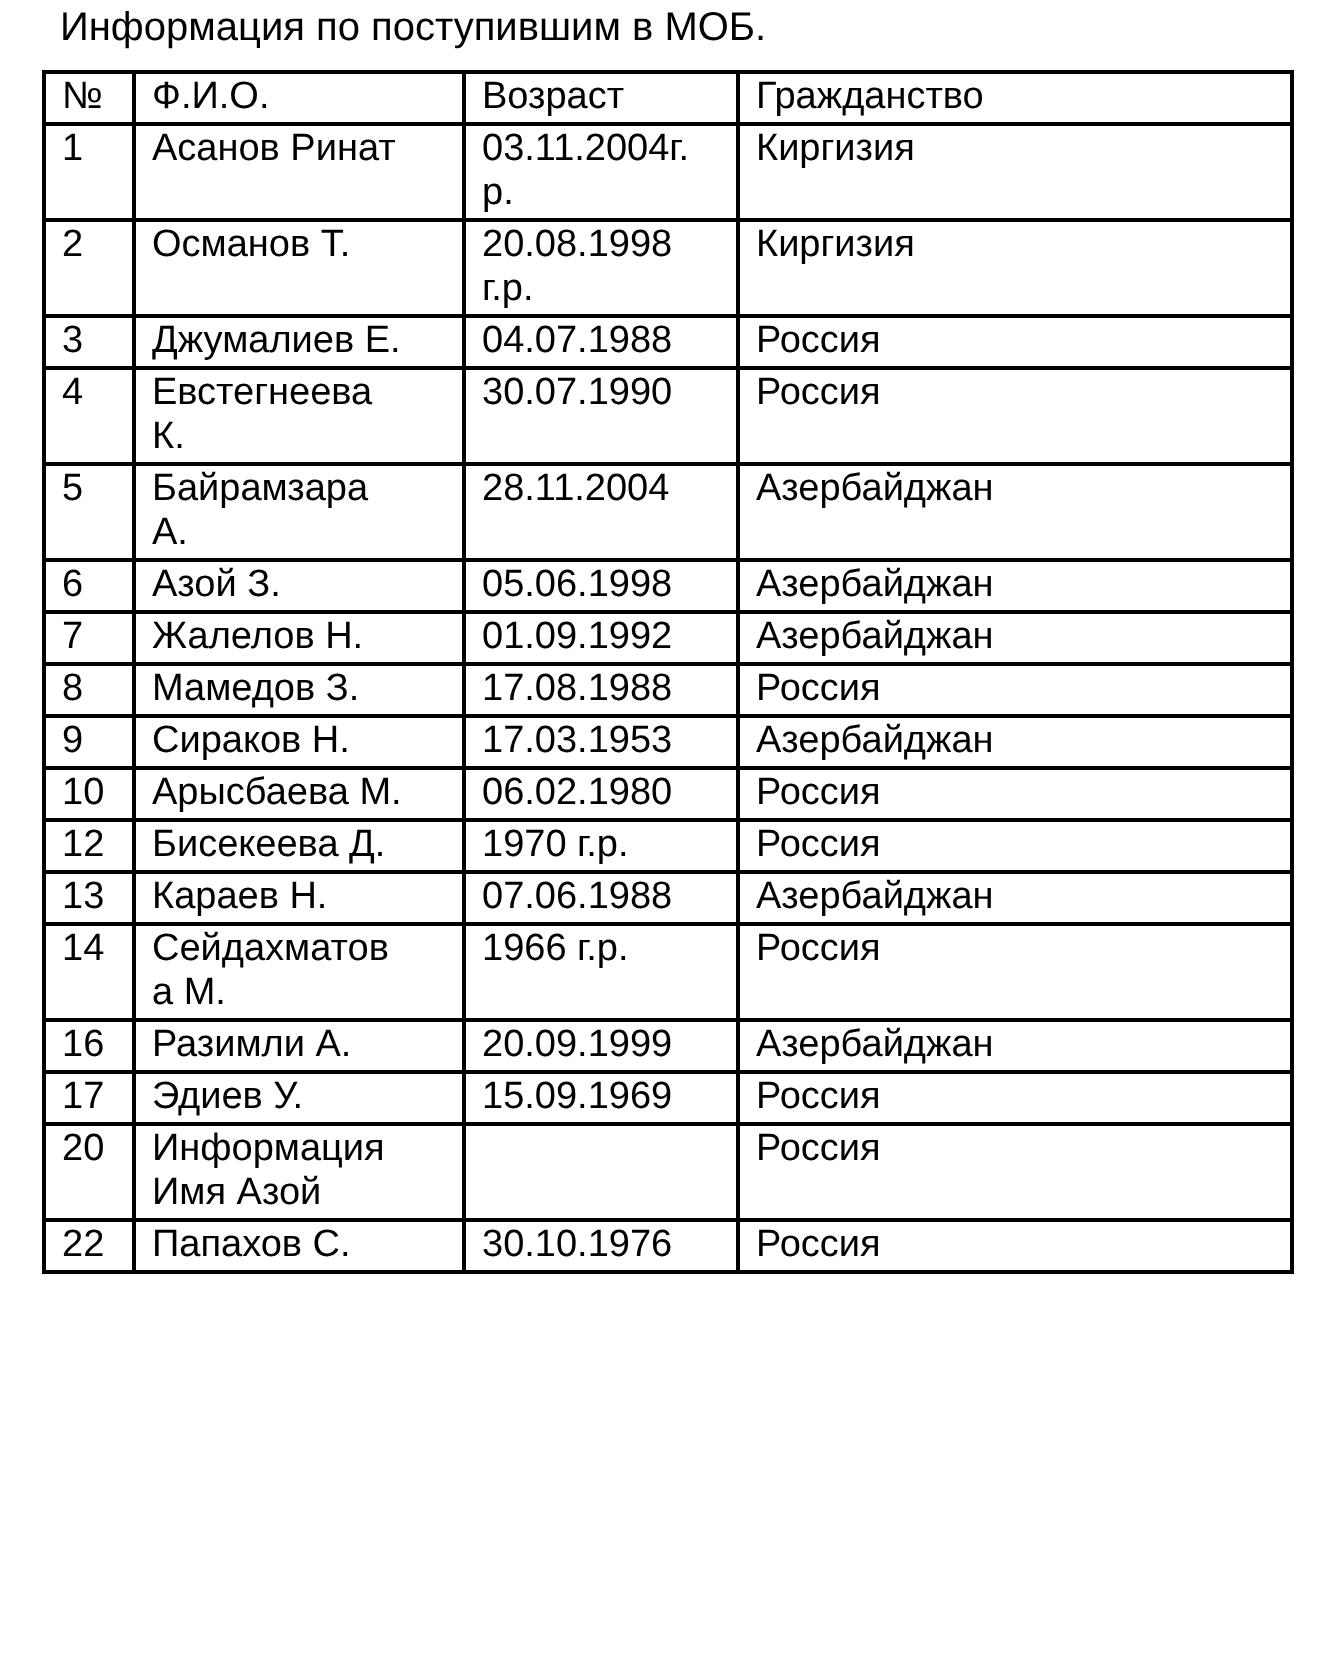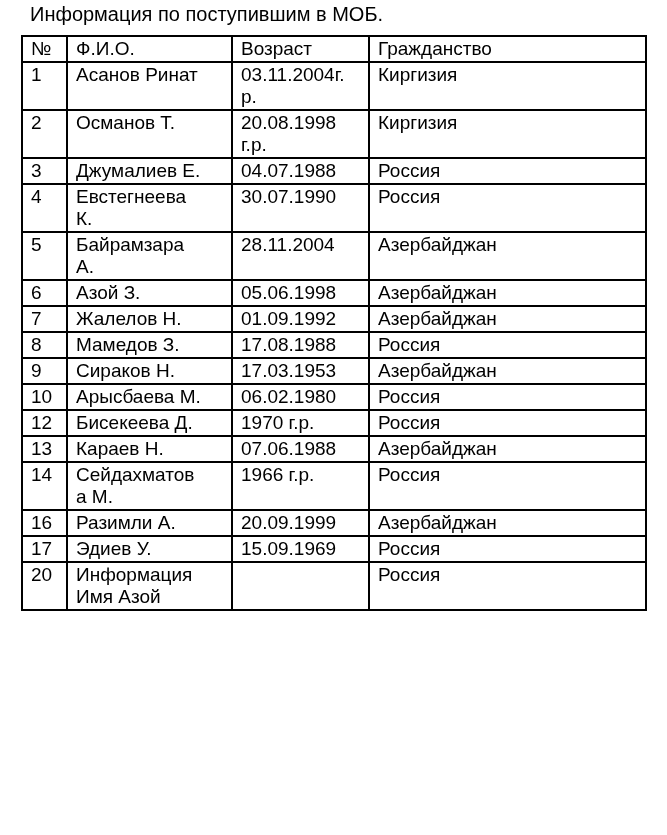--- a/index.html
+++ b/index.html
@@ -162,15 +162,21 @@
         <td>15.09.1969</td>
         <td>Россия</td>
       </tr>
       <tr>
         <td>20</td>
         <td>Информация
 Имя Азой</td>
         <td></td>
         <td>Россия</td>
       </tr>
+      <tr>
+        <td>22</td>
+        <td>Папахов С.</td>
+        <td>30.10.1976</td>
+        <td>Россия</td>
+      </tr>
     </tbody>
   </table>
 </div>
 
 </body></html>

